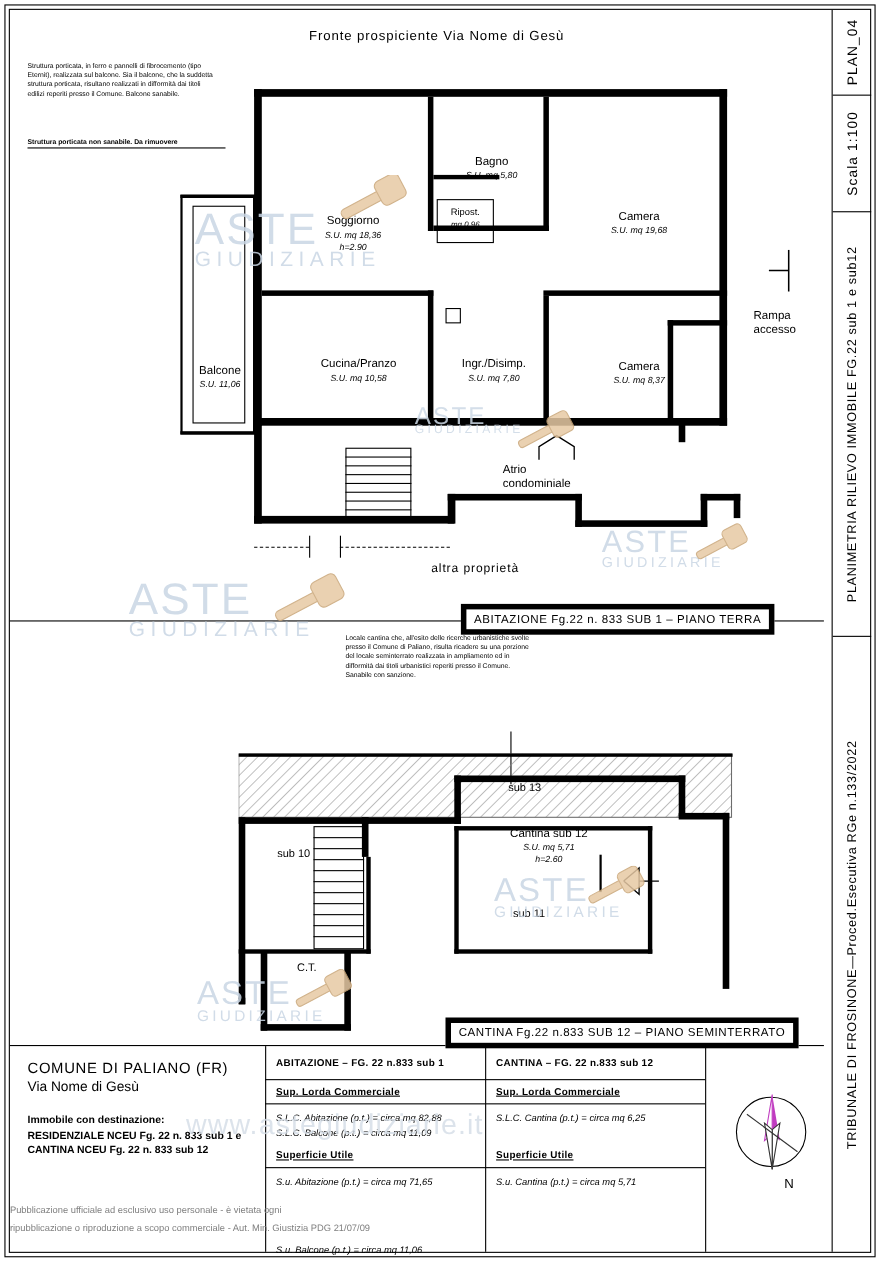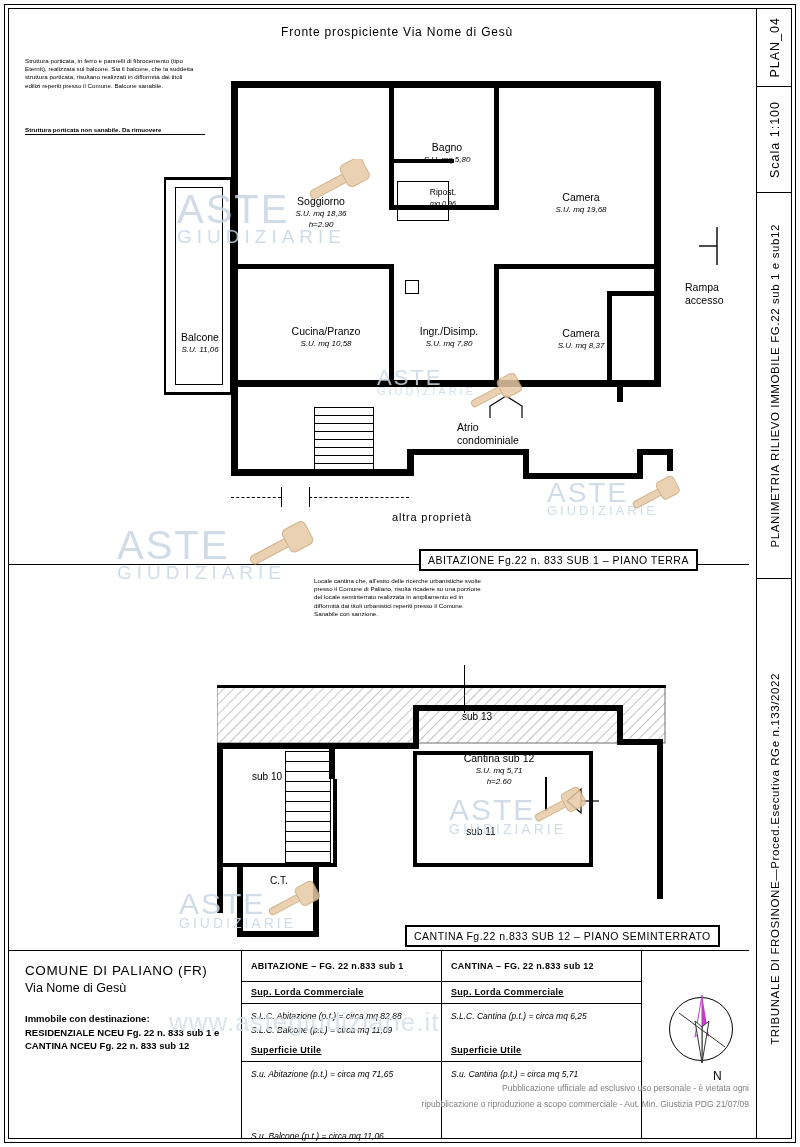--- a/index.html
+++ b/index.html
@@ -24,32 +24,32 @@
   .roomlbl{position:absolute;text-align:center;font-size:10.5px;line-height:13px;}
   .roomlbl .s{font-size:8px;font-style:italic;display:block;line-height:11px;}
   .roomsm{position:absolute;text-align:center;font-size:8.5px;line-height:11px;}
   .roomsm .s{font-size:7.2px;font-style:italic;display:block;}
 
   .wall{position:absolute;background:#000;}
   .thin{position:absolute;border:1px solid #000;box-sizing:border-box;}
   .line{position:absolute;background:#000;}
   .dash{position:absolute;border-top:1px dashed #000;}
 
-  .caption{position:absolute;border:2px solid #000000;background:#fff;font-size:10.5px;letter-spacing:.5px;padding:3px 7px;white-space:nowrap;}
+  .caption{position:absolute;border:5px solid #000000;background:#fff;font-size:10.5px;letter-spacing:.5px;padding:3px 7px;white-space:nowrap;}
 
   
   .wm{position:absolute;color:#c9d6e4;font-size:40px;letter-spacing:2px;font-family:"Liberation Sans",sans-serif;opacity:.85;white-space:nowrap;}
   .wm .s2{display:block;font-size:19px;letter-spacing:5px;margin-top:-6px;}
   .gavel{position:absolute;opacity:.85;}
   .bt-h{font-size:9px;font-weight:bold;letter-spacing:.3px;}
   .bt-t{position:absolute;font-size:9px;}
   .bt-i{font-style:italic;}
 
   .compass-circle{position:absolute;border:1px solid #000;border-radius:50%;}
-  .footer-note{position:absolute;color:#7f7f7f;font-size:8.5px;text-align:right;width:100%;left:0;}
+  .footer-note{position:absolute;color:#7f7f7f;font-size:8.5px;text-align:left;width:100%;left:0;margin-top:12px;}
 </style>
 </head>
 <body>
 
 <div class="sheet">
 
   <div class="border-outer"></div>
   <div class="border-inner"></div>
 
   <div class="rightstrip">
@@ -134,21 +134,21 @@
     <svg style="position:absolute;left:688px;top:218px;" width="40" height="40">
       <line x1="20" y1="0" x2="20" y2="38" stroke="#000" stroke-width="1.4"></line>
       <line x1="2" y1="19" x2="20" y2="19" stroke="#000" stroke-width="1.4"></line>
     </svg>
     <div class="roomlbl" style="left:676px;top:272px;width:72px;text-align:left;white-space:pre-line;">Rampa
 accesso</div>
 
     <div class="roomlbl" style="left:390px;top:132px;width:96px;">
       <span>Bagno</span><span class="s">S.U.  mq  5,80</span>
     </div>
-    <div class="roomsm" style="left:388px;top:178px;width:52px;margin-left:20px;">
+    <div class="roomsm" style="left:388px;top:178px;width:52px;">
       <span>Ripost.</span><span class="s">mq  0,96</span>
     </div>
     <div class="roomlbl" style="left:512px;top:182px;width:120px;">
       <span>Camera</span><span class="s">S.U.  mq  19,68</span>
     </div>
     <div class="roomlbl" style="left:512px;top:318px;width:120px;">
       <span>Camera</span><span class="s">S.U.  mq  8,37</span>
     </div>
     <div class="roomlbl" style="left:256px;top:186px;width:112px;">
       <span>Soggiorno</span><span class="s">S.U.  mq  18,36</span><span class="s">h=2.90</span>

